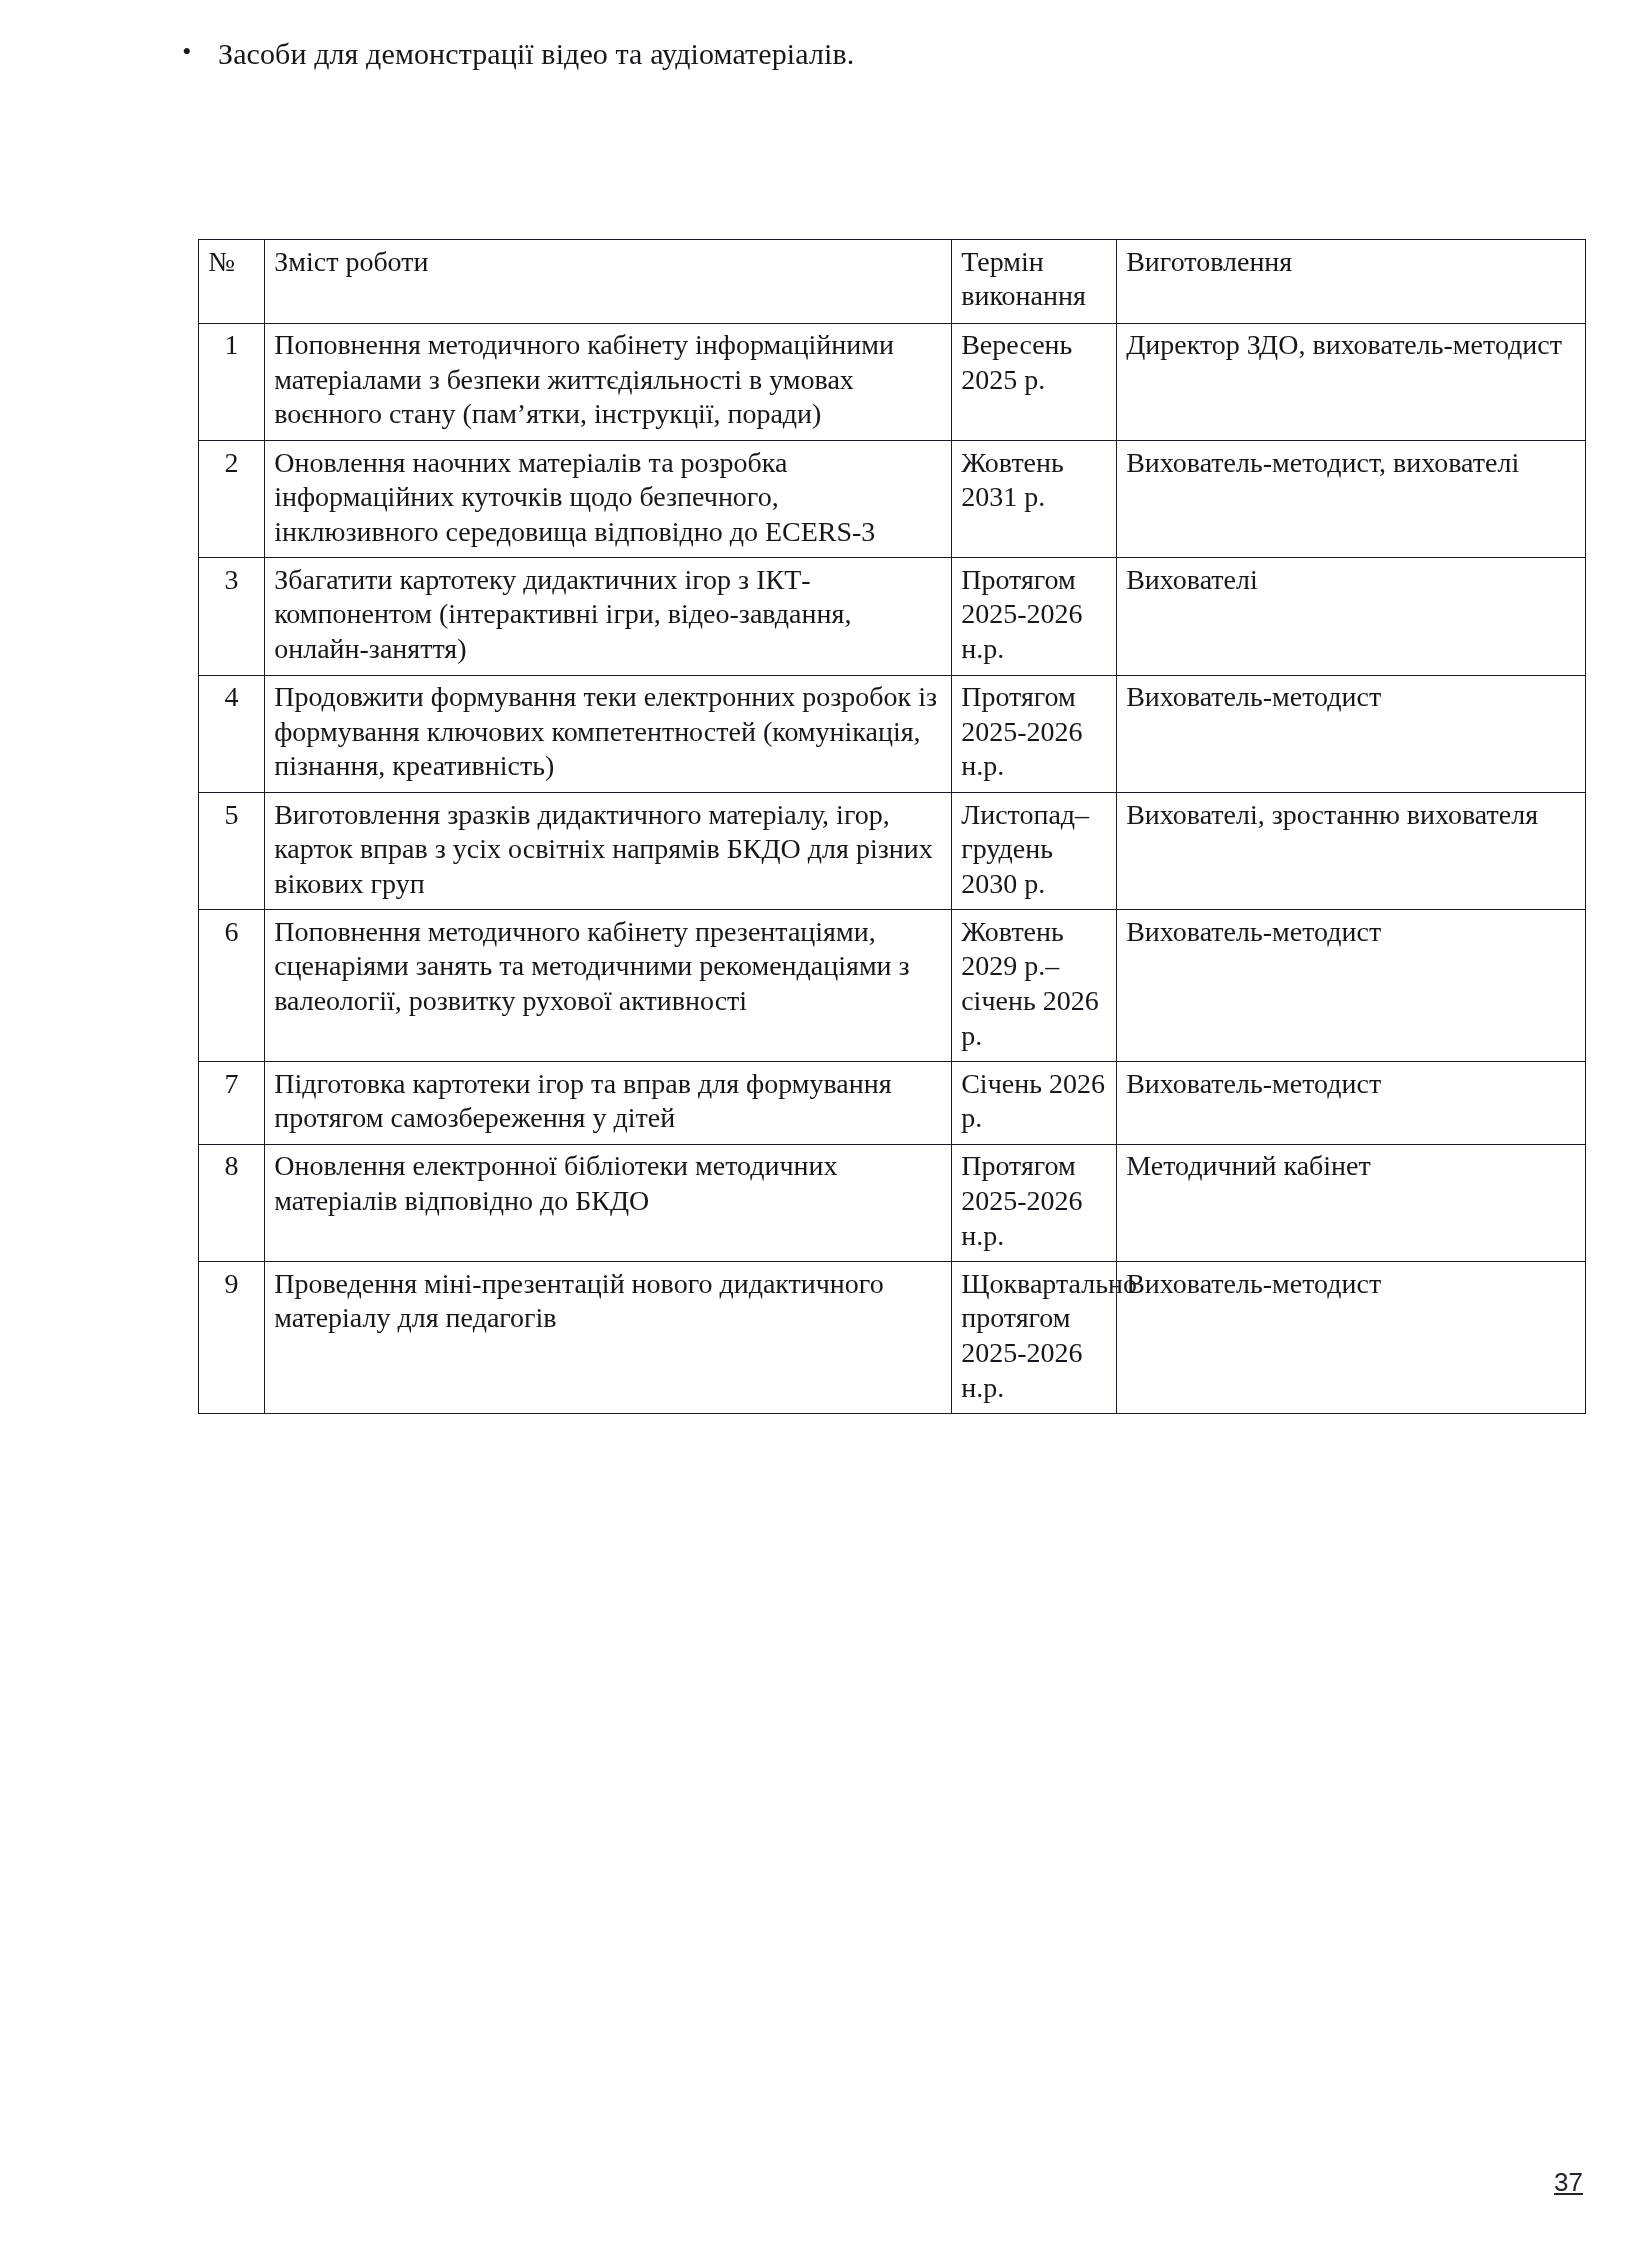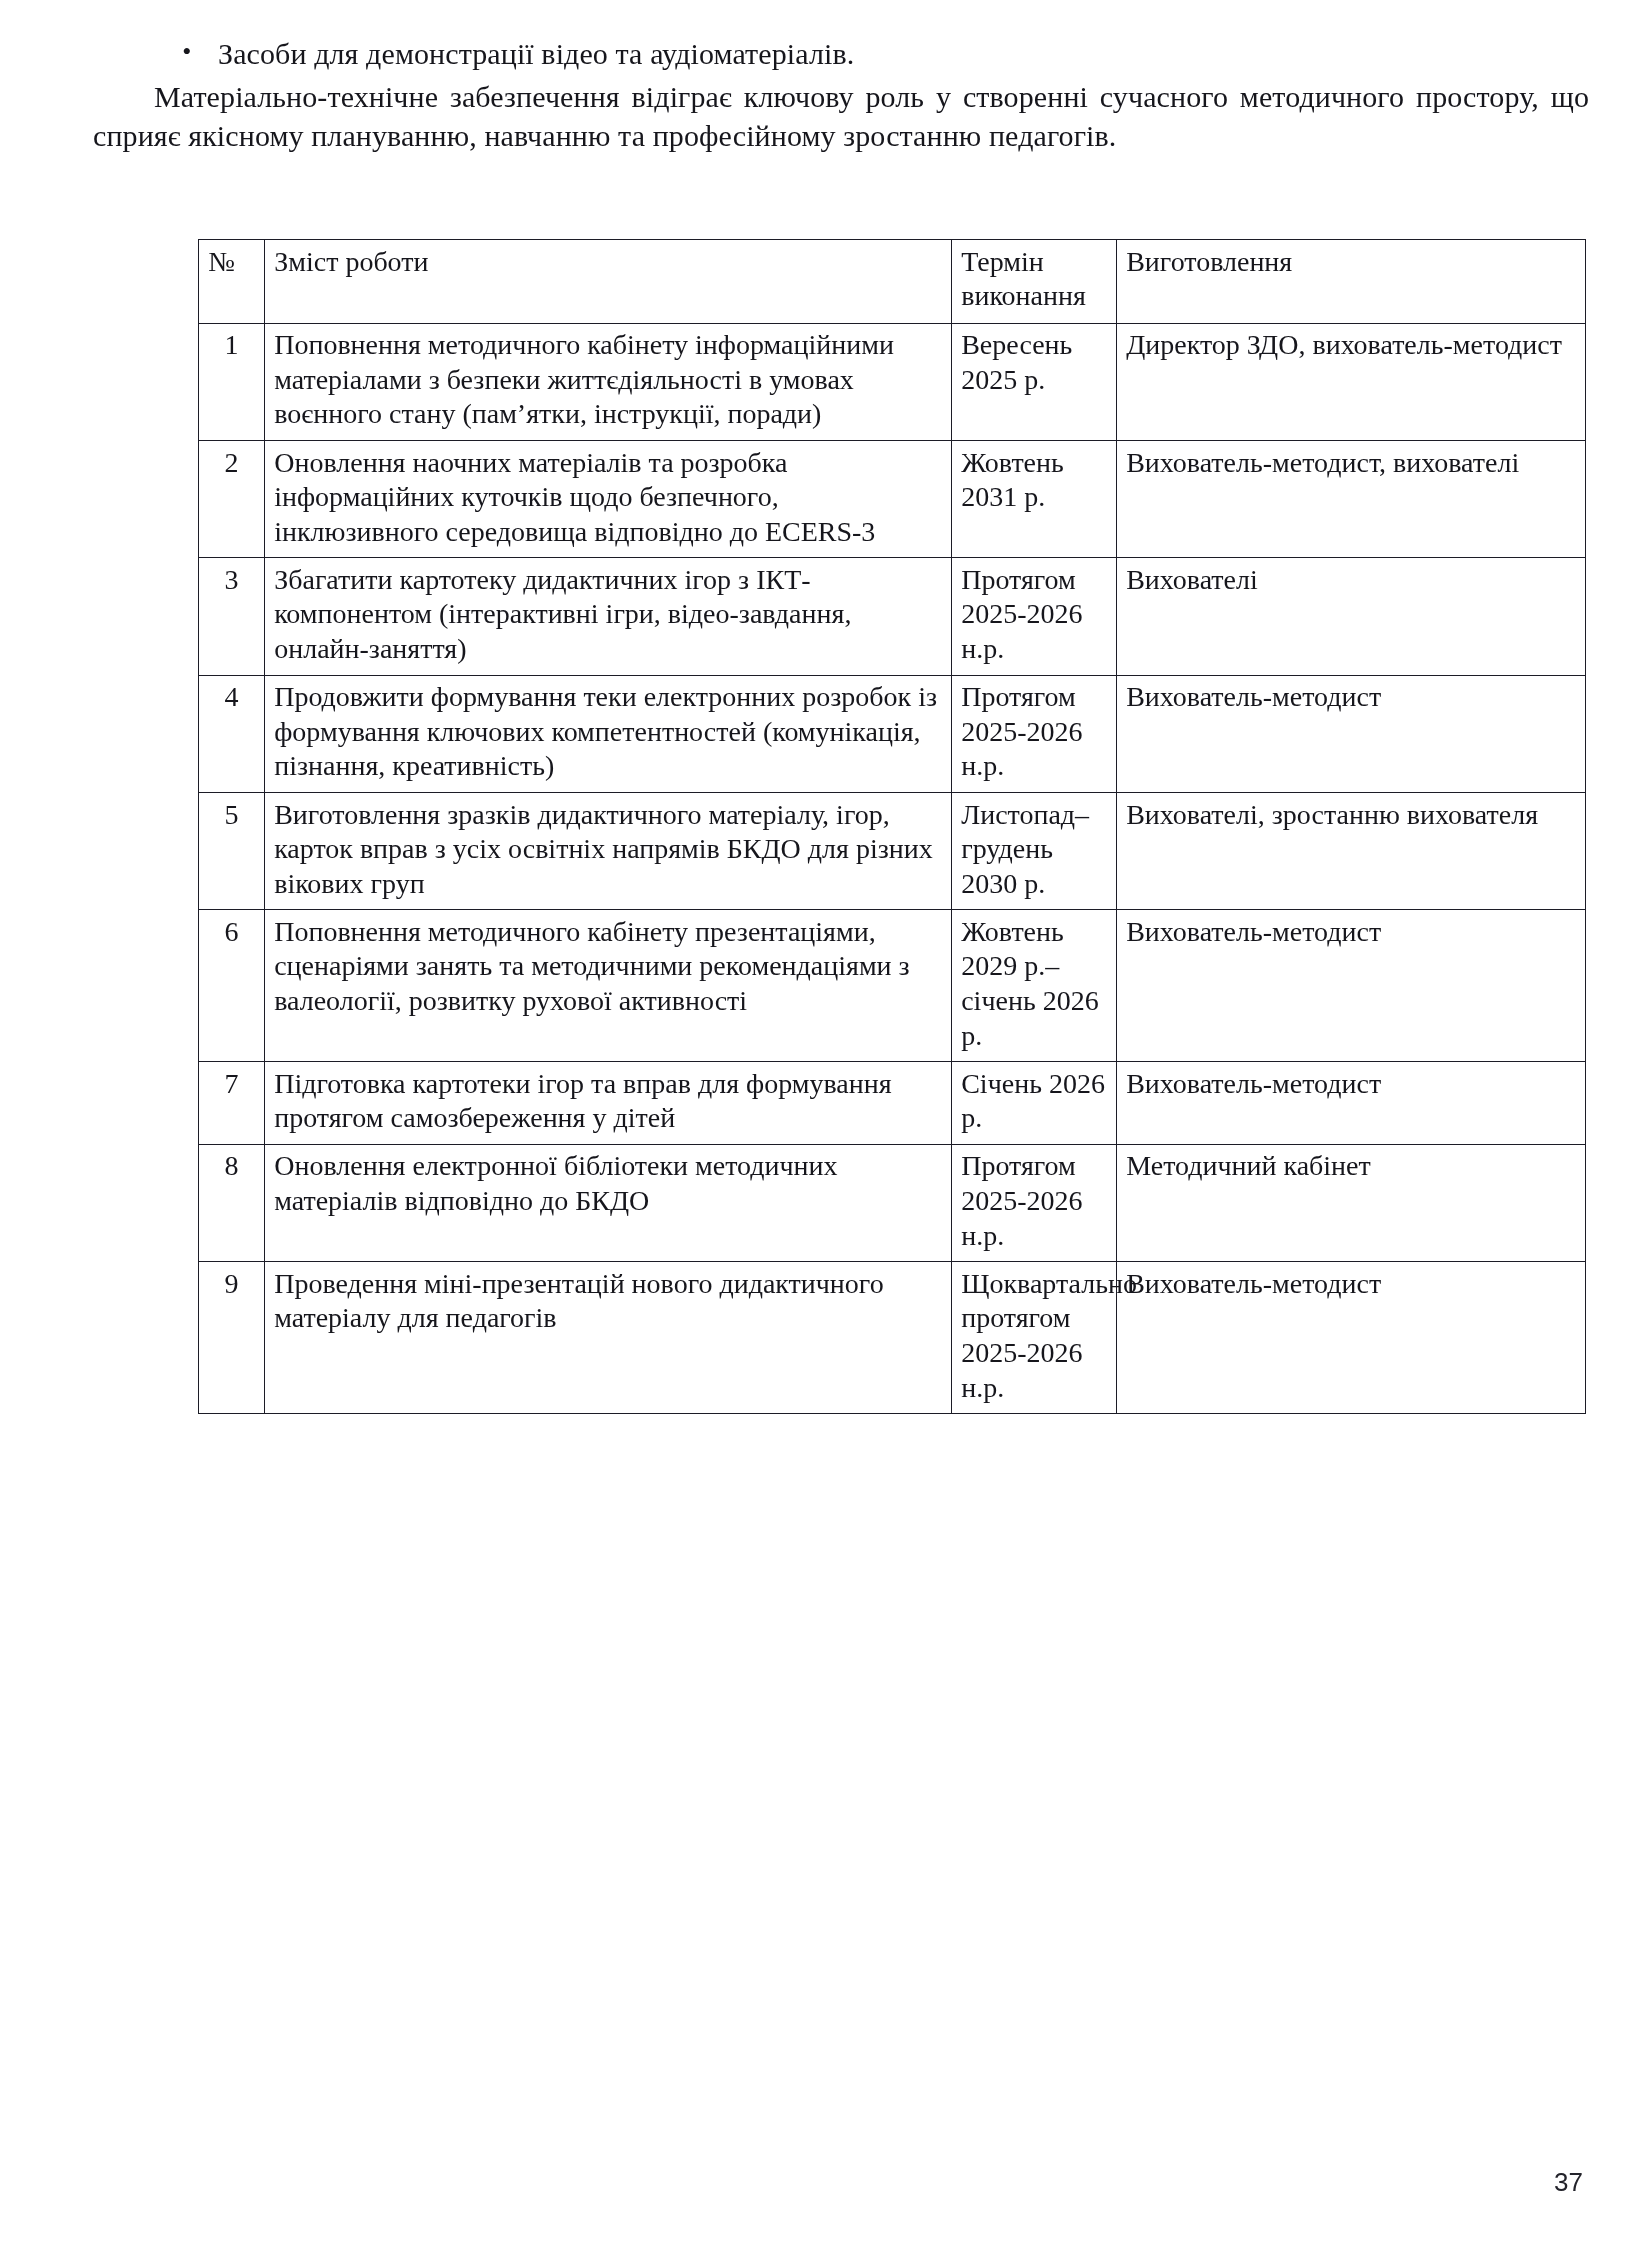--- a/index.html
+++ b/index.html
@@ -92,33 +92,33 @@
   }
 
   
   .page-number {
     position: absolute;
     right: 61px;
     bottom: 63px;
     font-size: 26px;
     font-family: "Liberation Sans", "DejaVu Sans", sans-serif;
     color: #23232b;
+    text-decoration: underline;
   }
 </style>
 </head>
 <body>
 
 <div class="page">
 
   <div class="intro">
     <div class="bullet-line">
       <span class="bullet-mark">•</span>
       <span class="bullet-text">Засоби для демонстрації відео та аудіоматеріалів.</span>
     </div>
-    <div class="para">Матеріально-технічне забезпечення відіграє ключову роль у створенні сучасного методичного простору, що сприяє якісному плануванню, навчанню та професійному зростанню педагогів.</div>
   </div>
 
   <div class="tbl-wrap">
     <table class="plan">
       <colgroup>
         <col class="c-num">
           <col class="c-task">
           <col class="c-term">
           <col class="c-resp">
       </colgroup>

